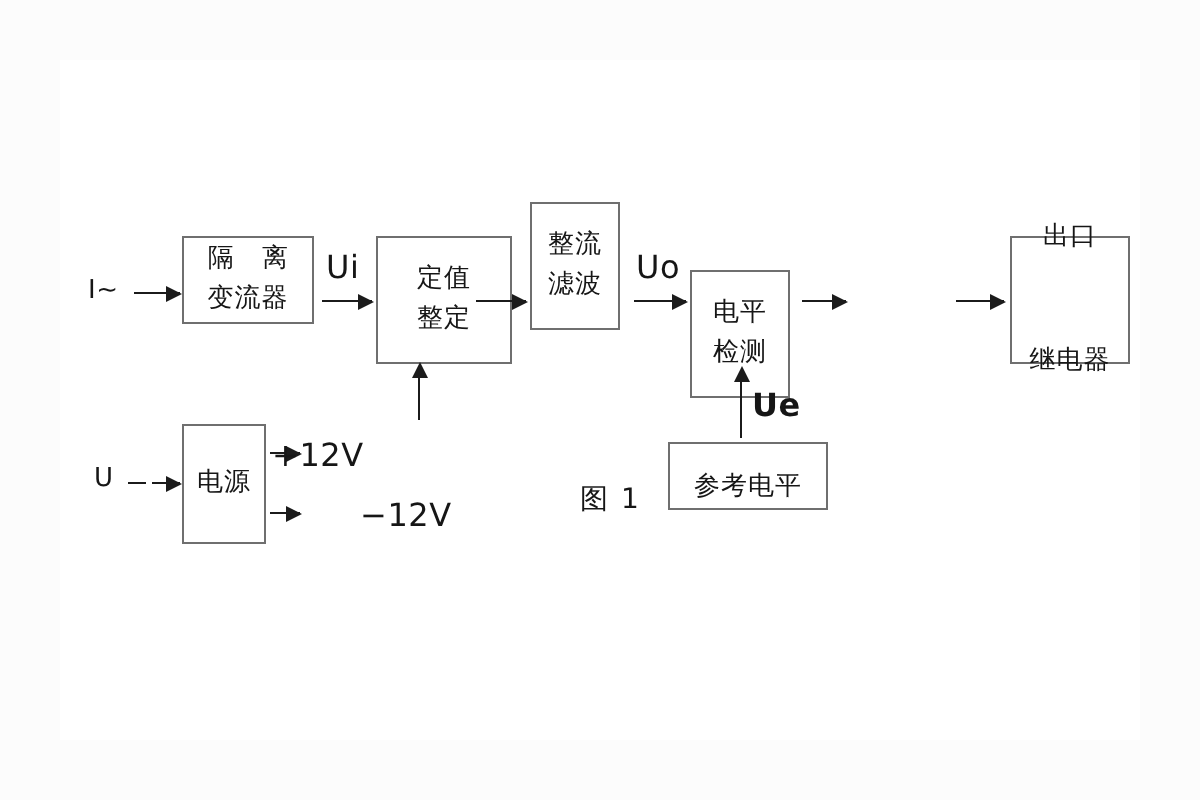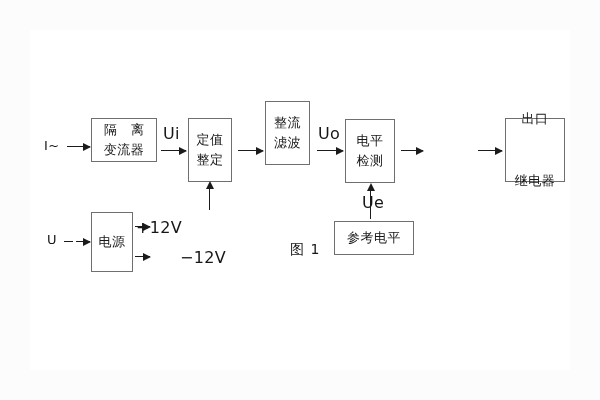--- a/index.html
+++ b/index.html
@@ -72,36 +72,36 @@
   <div class="arrow-h" style="left:67px;top:146px;width:23px;"></div>
 
   <div class="box wide-sp" style="left:91px;top:118px;width:66px;height:44px;">
     <span class="ln">隔 离</span>
     <span class="ln">变流器</span>
   </div>
 
   <div class="label sm" style="left:163px;top:124px;">Ui</div>
   <div class="arrow-h" style="left:161px;top:150px;width:25px;"></div>
 
-  <div class="box" style="left:188px;top:118px;width:44px;height:64px;">
+  <div class="box" style="left:188px;top:118px;width:68px;height:64px;">
     <span class="ln">定值</span>
     <span class="ln">整定</span>
   </div>
 
   <div class="arrow-h" style="left:238px;top:150px;width:25px;"></div>
 
   <div class="box" style="left:265px;top:101px;width:45px;height:64px;text-align:right;">
     <span class="ln">整流</span>
     <span class="ln">滤波</span>
   </div>
 
   <div class="label sm" style="left:318px;top:124px;">Uo</div>
   <div class="arrow-h" style="left:317px;top:150px;width:26px;"></div>
 
-  <div class="box" style="left:345px;top:119px;width:50px;height:64px;">
+  <div class="box" style="left:345px;top:135px;width:50px;height:64px;">
     <span class="ln">电平</span>
     <span class="ln">检测</span>
   </div>
 
   <div class="arrow-h" style="left:401px;top:150px;width:22px;"></div>
 
 
   <div class="arrow-h" style="left:478px;top:150px;width:24px;"></div>
 
   <div class="box" style="left:505px;top:118px;width:60px;height:64px;gap:42px;">
@@ -122,18 +122,18 @@
 
   <div class="arrow-h" style="left:135px;top:256px;width:15px;"></div>
   <div class="label sm" style="left:152px;top:248px;margin-left:28px;">−12V</div>
 
 
   <div class="arrow-v-up" style="left:209px;top:188px;height:22px;"></div>
 
   <div class="label cn" style="left:290px;top:241px;">图 1</div>
 
   <div class="arrow-v-up" style="left:370px;top:190px;height:29px;"></div>
-  <div class="label sm" style="left:362px;top:193px;">Ue</div>
+  <div class="label sm" style="left:376px;top:193px;font-weight:bold;">Ue</div>
 
-  <div class="box" style="left:334px;top:221px;width:80px;height:34px;">
+  <div class="box" style="left:334px;top:221px;width:80px;height:34px;justify-content:flex-end;">
     <span class="ln">参考电平</span>
   </div>
 </div>
 
 </body></html>

